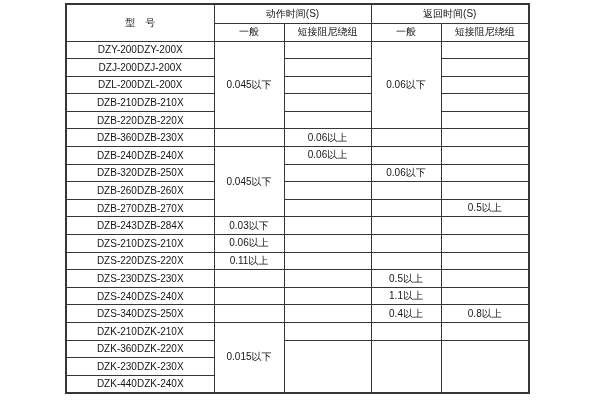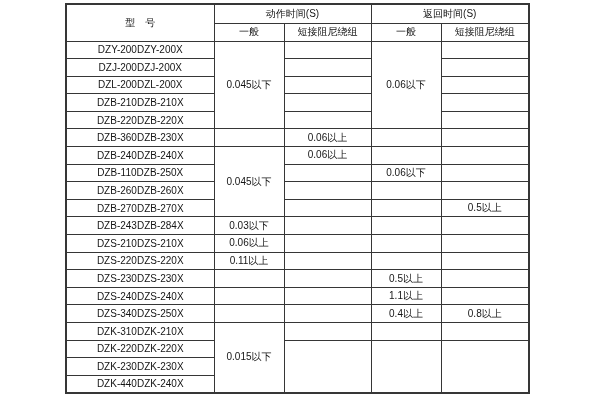--- a/index.html
+++ b/index.html
@@ -133,21 +133,21 @@
           </div>
         </td>
         <td rowspan="4">0.045以下</td>
         <td>0.06以上</td>
         <td></td>
         <td></td>
       </tr>
       <tr>
         <td class="model-cell">
           <div class="pair">
-            <span>DZB-110</span>
+            <span>DZB-320</span>
             <span>DZB-250X</span>
           </div>
         </td>
         <td></td>
         <td>0.06以下</td>
         <td></td>
       </tr>
       <tr>
         <td class="model-cell">
           <div class="pair">
@@ -238,33 +238,33 @@
           </div>
         </td>
         <td></td>
         <td></td>
         <td>0.4以上</td>
         <td>0.8以上</td>
       </tr>
       <tr>
         <td class="model-cell">
           <div class="pair">
-            <span>DZK-310</span>
+            <span>DZK-210</span>
             <span>DZK-210X</span>
           </div>
         </td>
         <td rowspan="4">0.015以下</td>
         <td></td>
         <td></td>
         <td></td>
       </tr>
       <tr>
         <td class="model-cell">
           <div class="pair">
-            <span>DZK-220</span>
+            <span>DZK-360</span>
             <span>DZK-220X</span>
           </div>
         </td>
         <td rowspan="3"></td>
         <td rowspan="3"></td>
         <td rowspan="3"></td>
       </tr>
       <tr>
         <td class="model-cell">
           <div class="pair">

